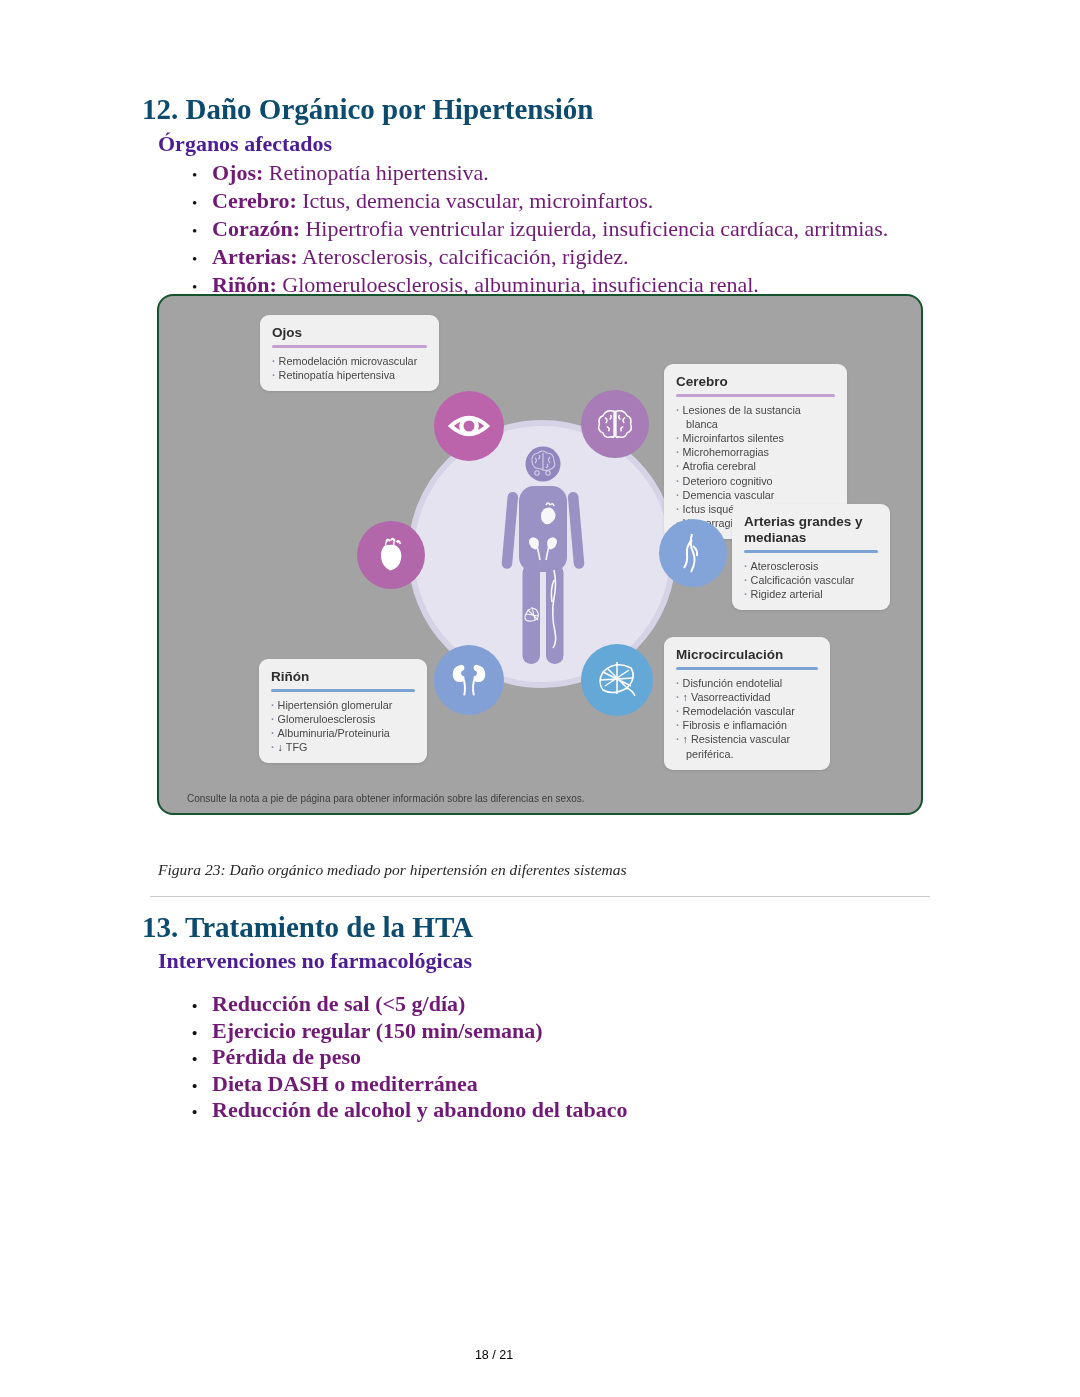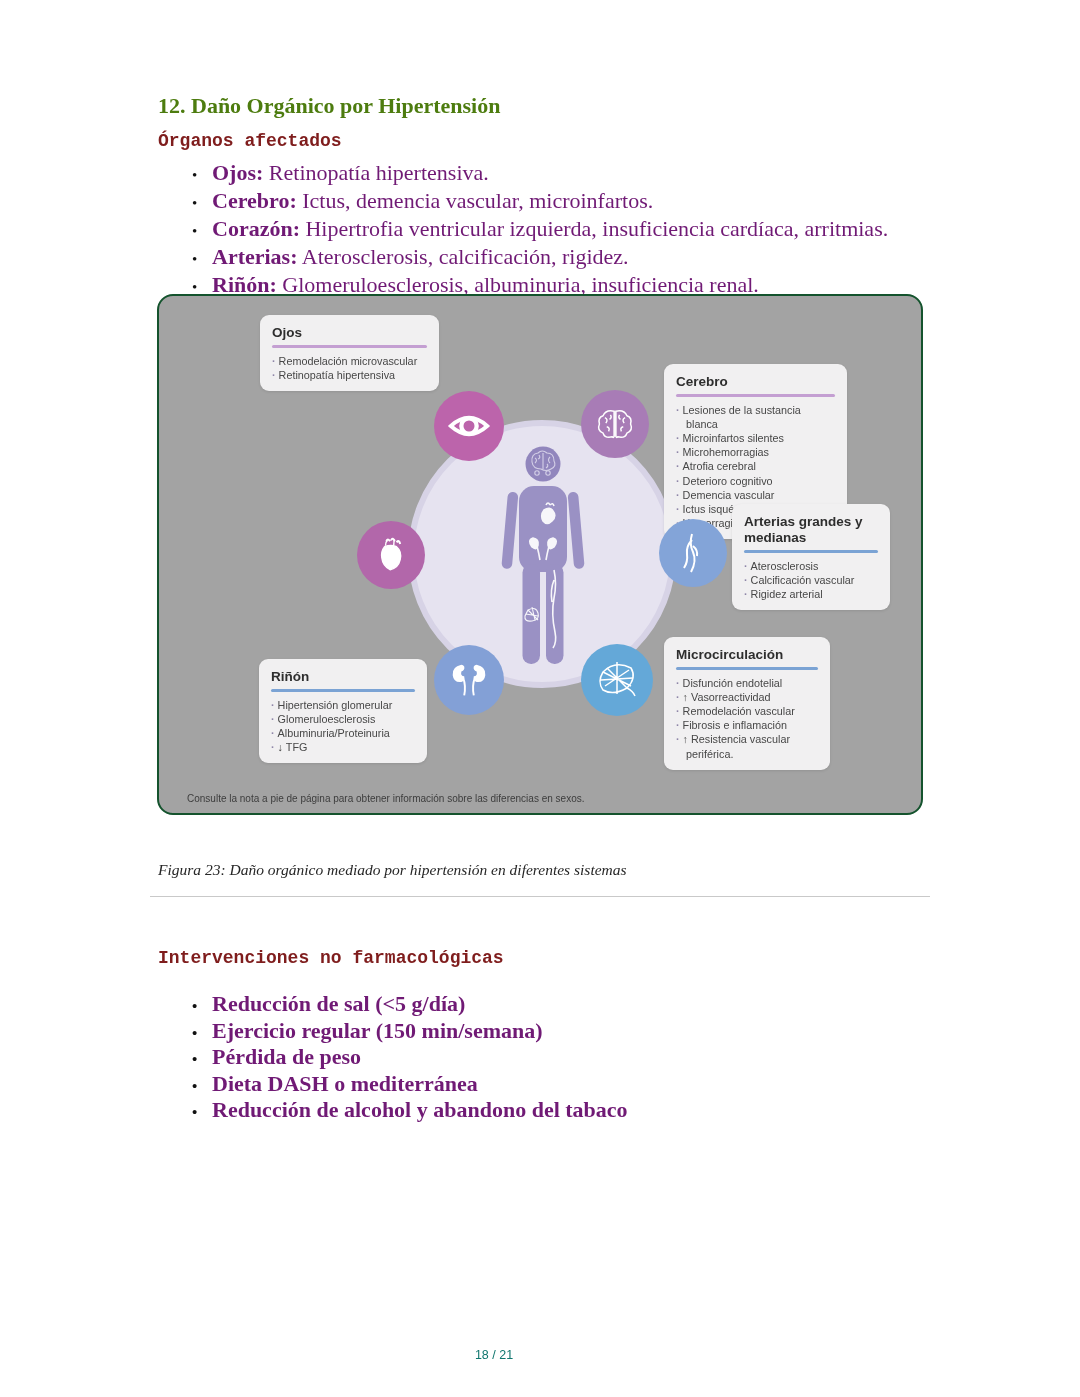--- a/index.html
+++ b/index.html
@@ -2,31 +2,31 @@
 <html><head>
 <meta charset="utf-8">
 <style>
   * { margin:0; padding:0; box-sizing:border-box; }
   html,body { background:#ffffff; }
   .page {
     position:relative; width:1080px; height:1397px; background:#ffffff;
     font-family:"Liberation Serif", serif; color:#1d1d1d; overflow:hidden;
   }
   
-  .h1 { position:absolute; left:158px; font-size:22px; font-weight:bold; color:#4d7c0f; }
-  .h2 { position:absolute; left:158px; font-size:18px; font-weight:bold; color:#7f1d1d;font-family:Liberation Mono, monospace; }
+  .h1 { position:absolute; left:142px; font-size:29px; font-weight:bold; color:#0c4a6e; }
+  .h2 { position:absolute; left:158px; font-size:22px; font-weight:bold; color:#4c1d95; }
   .doclist { position:absolute; left:192px; list-style:none; }
   .doclist li { font-size:22px; line-height:26px; color:#701a75; }
   .doclist li::before { content:"•"; display:inline-block; width:20px; font-size:15px; color:#111; }
   .doclist .lbl { font-weight:bold; }
   .doclist2 li { font-weight:bold; line-height:23.5px; }
   .caption { position:absolute; left:158px; top:861px; font-style:italic; font-size:15.5px; color:#262626; }
   .hrule { position:absolute; left:150px; top:896px; width:780px; height:1px; background:#c9c9c9; }
   .pagenum { position:absolute; left:0; top:1348px; width:988px; text-align:center;
-             font-family:"Liberation Sans", sans-serif; font-size:12.5px; color:#0f766e; }
+             font-family:"Liberation Sans", sans-serif; font-size:12.5px; color:#000000; }
 
   
   .panel {
     position:absolute; left:157px; top:294px; width:766px; height:521px;
     background:#a3a3a3; border:2px solid #14532d; border-radius:16px;
     font-family:"Liberation Sans", sans-serif;
   }
   .bigcircle {
     position:absolute; left:249px; top:124px; width:268px; height:268px;
     border-radius:50%; background:#e6e3f0; border:6px solid #d7d3e6; z-index:1;
@@ -212,20 +212,21 @@
         <li>↑ Resistencia vascular periférica.</li>
       </ul>
     </div>
 
     <div class="footnote">Consulte la nota a pie de página para obtener información sobre las diferencias en sexos.</div>
   </div>
 
   <div class="caption">Figura 23: Daño orgánico mediado por hipertensión en diferentes sistemas</div>
   <div class="hrule"></div>
 
+  <div class="h1" style="top:911px;">13. Tratamiento de la HTA</div>
   <div class="h2" style="top:948px;">Intervenciones no farmacológicas</div>
 
   <ul class="doclist doclist2" style="top:977px;margin-top:15px;">
     <li>Reducción de sal (&lt;5 g/día)</li>
     <li>Ejercicio regular (150 min/semana)</li>
     <li>Pérdida de peso</li>
     <li>Dieta DASH o mediterránea</li>
     <li>Reducción de alcohol y abandono del tabaco</li>
   </ul>
 

